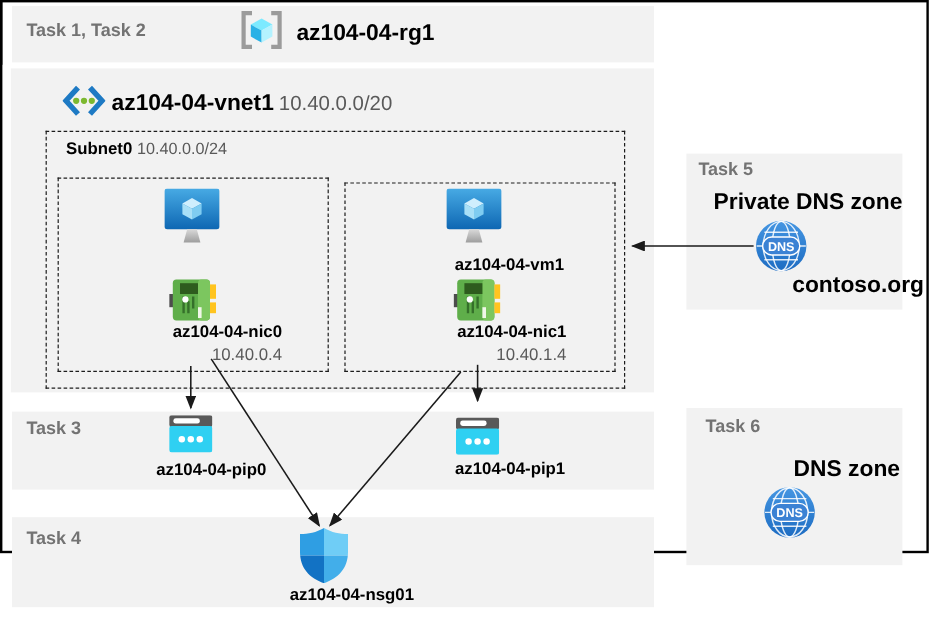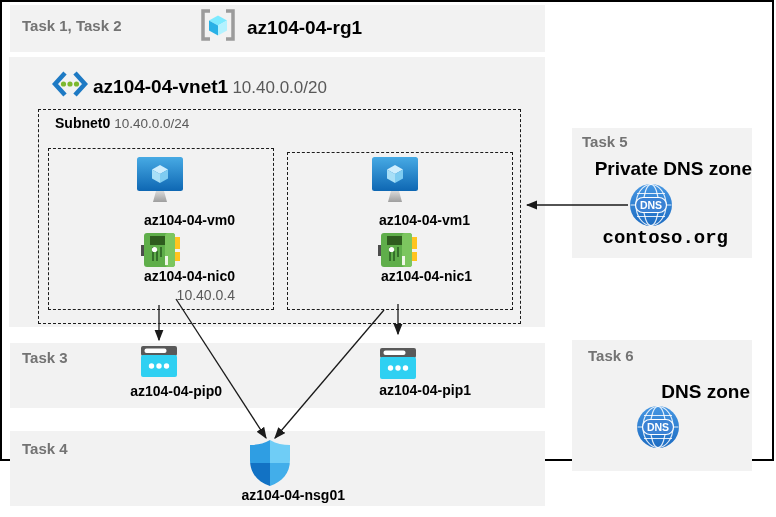--- a/index.html
+++ b/index.html
@@ -73,21 +73,20 @@
             <stop offset="1" stop-color="#9e9e9e"></stop>
         </linearGradient>
       </defs>
       <rect x="0" y="0" width="46" height="34" rx="2.5" fill="url(#gvm)"></rect>
       <polygon points="23,8 31,12.5 23,17 15,12.5" fill="#cfeefd"></polygon>
       <polygon points="31,12.5 31,21.5 23,26 23,17" fill="#7fccf1"></polygon>
       <polygon points="15,12.5 23,17 23,26 15,21.5" fill="#a8dff7"></polygon>
       <polygon points="19,34 27,34 30,45 16,45" fill="url(#gstand)"></polygon>
     </svg>
   </div>
-  <div class="abs res-label center" style="left:85px;top:212px;width:150px;">az104-04-vm0</div>
 
   <div class="abs" style="left:372px;top:157px;">
     <svg width="46" height="48" viewBox="0 0 46 48">
       <rect x="0" y="0" width="46" height="34" rx="2.5" fill="url(#gvm)"></rect>
       <polygon points="23,8 31,12.5 23,17 15,12.5" fill="#cfeefd"></polygon>
       <polygon points="31,12.5 31,21.5 23,26 23,17" fill="#7fccf1"></polygon>
       <polygon points="15,12.5 23,17 23,26 15,21.5" fill="#a8dff7"></polygon>
       <polygon points="19,34 27,34 30,45 16,45" fill="url(#gstand)"></polygon>
     </svg>
   </div>
@@ -116,20 +115,21 @@
       <rect x="24" y="1" width="10" height="34" rx="3" fill="#7cc65f"></rect>
       <rect x="9" y="4" width="15" height="9" fill="#2e5c1e"></rect>
       <path d="M12,15 V29 M16,19 V29 M20,15 V25" stroke="#35702a" stroke-width="2" fill="none"></path>
       <circle cx="13.5" cy="17.5" r="2.6" fill="#fff"></circle>
       <rect x="24" y="24" width="3" height="9" fill="#f0f7e8"></rect>
       <rect x="34" y="5" width="5" height="12" fill="#ffc41f"></rect>
       <rect x="34" y="20" width="5" height="9" fill="#ffc41f"></rect>
     </svg>
   </div>
   <div class="abs res-label center" style="left:322px;top:268px;width:150px;">az104-04-nic1</div>
+  <div class="abs center muted" style="left:322px;top:287px;width:150px;font-size:14px;">10.40.1.4</div>
 
   <div class="abs band" style="left:10px;top:343px;width:535px;height:65px;"></div>
   <div class="abs task-label" style="left:22px;top:349px;">Task 3</div>
   <div class="abs" style="left:141px;top:346px;">
     <svg width="36" height="31" viewBox="0 0 36 31">
       <rect x="0" y="0" width="36" height="10" rx="2" fill="#595959"></rect>
       <rect x="3.5" y="2.5" width="22" height="4.5" rx="2" fill="#fff"></rect>
       <rect x="0" y="9" width="36" height="22" rx="2" fill="#2fd0f2"></rect>
       <circle cx="10.5" cy="20" r="2.7" fill="#fff"></circle>
       <circle cx="18" cy="20" r="2.7" fill="#fff"></circle>
@@ -180,21 +180,21 @@
         </linearGradient>
       </defs>
       <circle cx="22" cy="22" r="21" fill="url(#gdns)"></circle>
       <ellipse cx="22" cy="22" rx="15" ry="20.5" fill="none" stroke="#ffffff" stroke-width="1.2" opacity="0.85"></ellipse>
       <ellipse cx="22" cy="22" rx="7.5" ry="20.5" fill="none" stroke="#ffffff" stroke-width="1.2" opacity="0.85"></ellipse>
       <path d="M8,10.5 H36 M1.5,22 H42.5 M8,33.5 H36" stroke="#ffffff" stroke-width="1.2" fill="none" opacity="0.85"></path>
       <rect x="6.5" y="14.5" width="31" height="15" rx="7.5" fill="#3b82d4" stroke="#fff" stroke-width="1.2"></rect>
       <text x="22" y="26" text-anchor="middle" font-size="10.5" font-weight="700" fill="#ffffff" font-family="Liberation Sans, sans-serif">DNS</text>
     </svg>
   </div>
-  <div class="abs res-label-lg center" style="left:558px;top:227px;width:170px;font-family:Liberation Mono, monospace;">contoso.org</div>
+  <div class="abs res-label-lg center" style="left:600px;top:227px;width:170px;">contoso.org</div>
 
   <div class="abs band" style="left:572px;top:340px;width:180px;height:131px;"></div>
   <div class="abs task-label" style="left:588px;top:347px;">Task 6</div>
   <div class="abs res-label-lg center" style="left:570px;top:381px;width:180px;">DNS zone</div>
   <div class="abs" style="left:636px;top:405px;">
     <svg width="44" height="44" viewBox="0 0 44 44">
       <circle cx="22" cy="22" r="21" fill="url(#gdns)"></circle>
       <ellipse cx="22" cy="22" rx="15" ry="20.5" fill="none" stroke="#ffffff" stroke-width="1.2" opacity="0.85"></ellipse>
       <ellipse cx="22" cy="22" rx="7.5" ry="20.5" fill="none" stroke="#ffffff" stroke-width="1.2" opacity="0.85"></ellipse>
       <path d="M8,10.5 H36 M1.5,22 H42.5 M8,33.5 H36" stroke="#ffffff" stroke-width="1.2" fill="none" opacity="0.85"></path>

